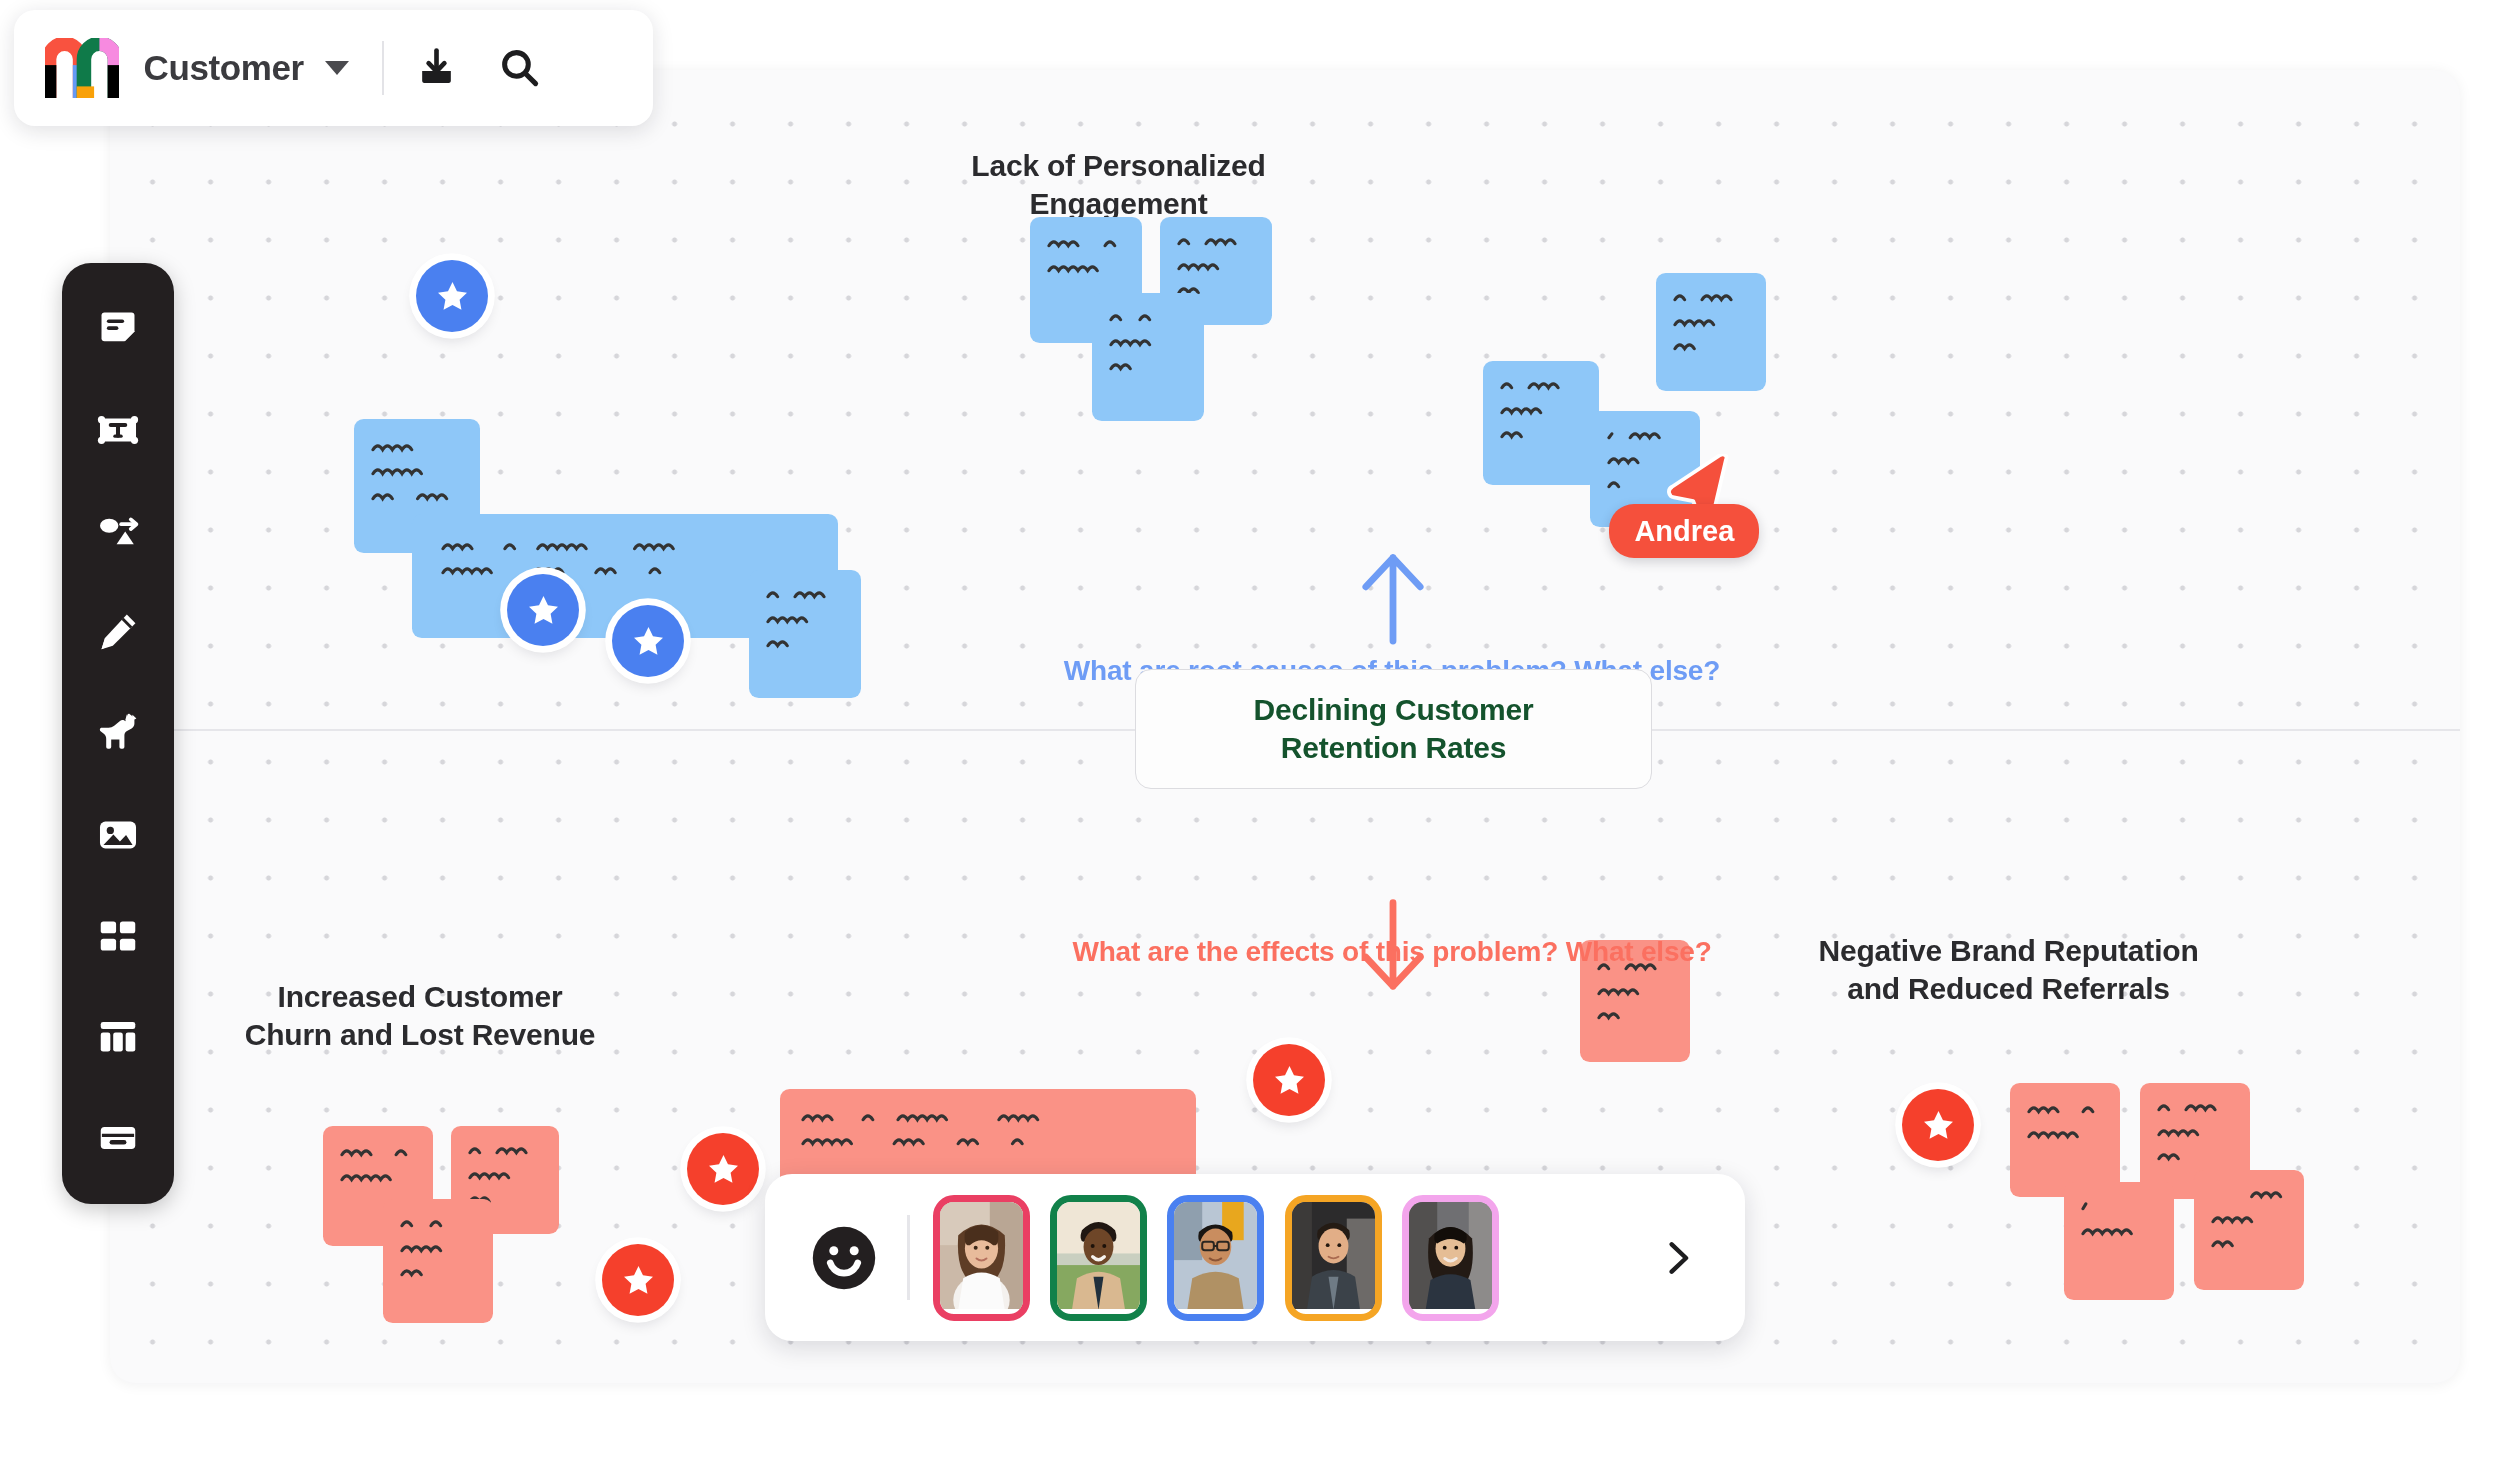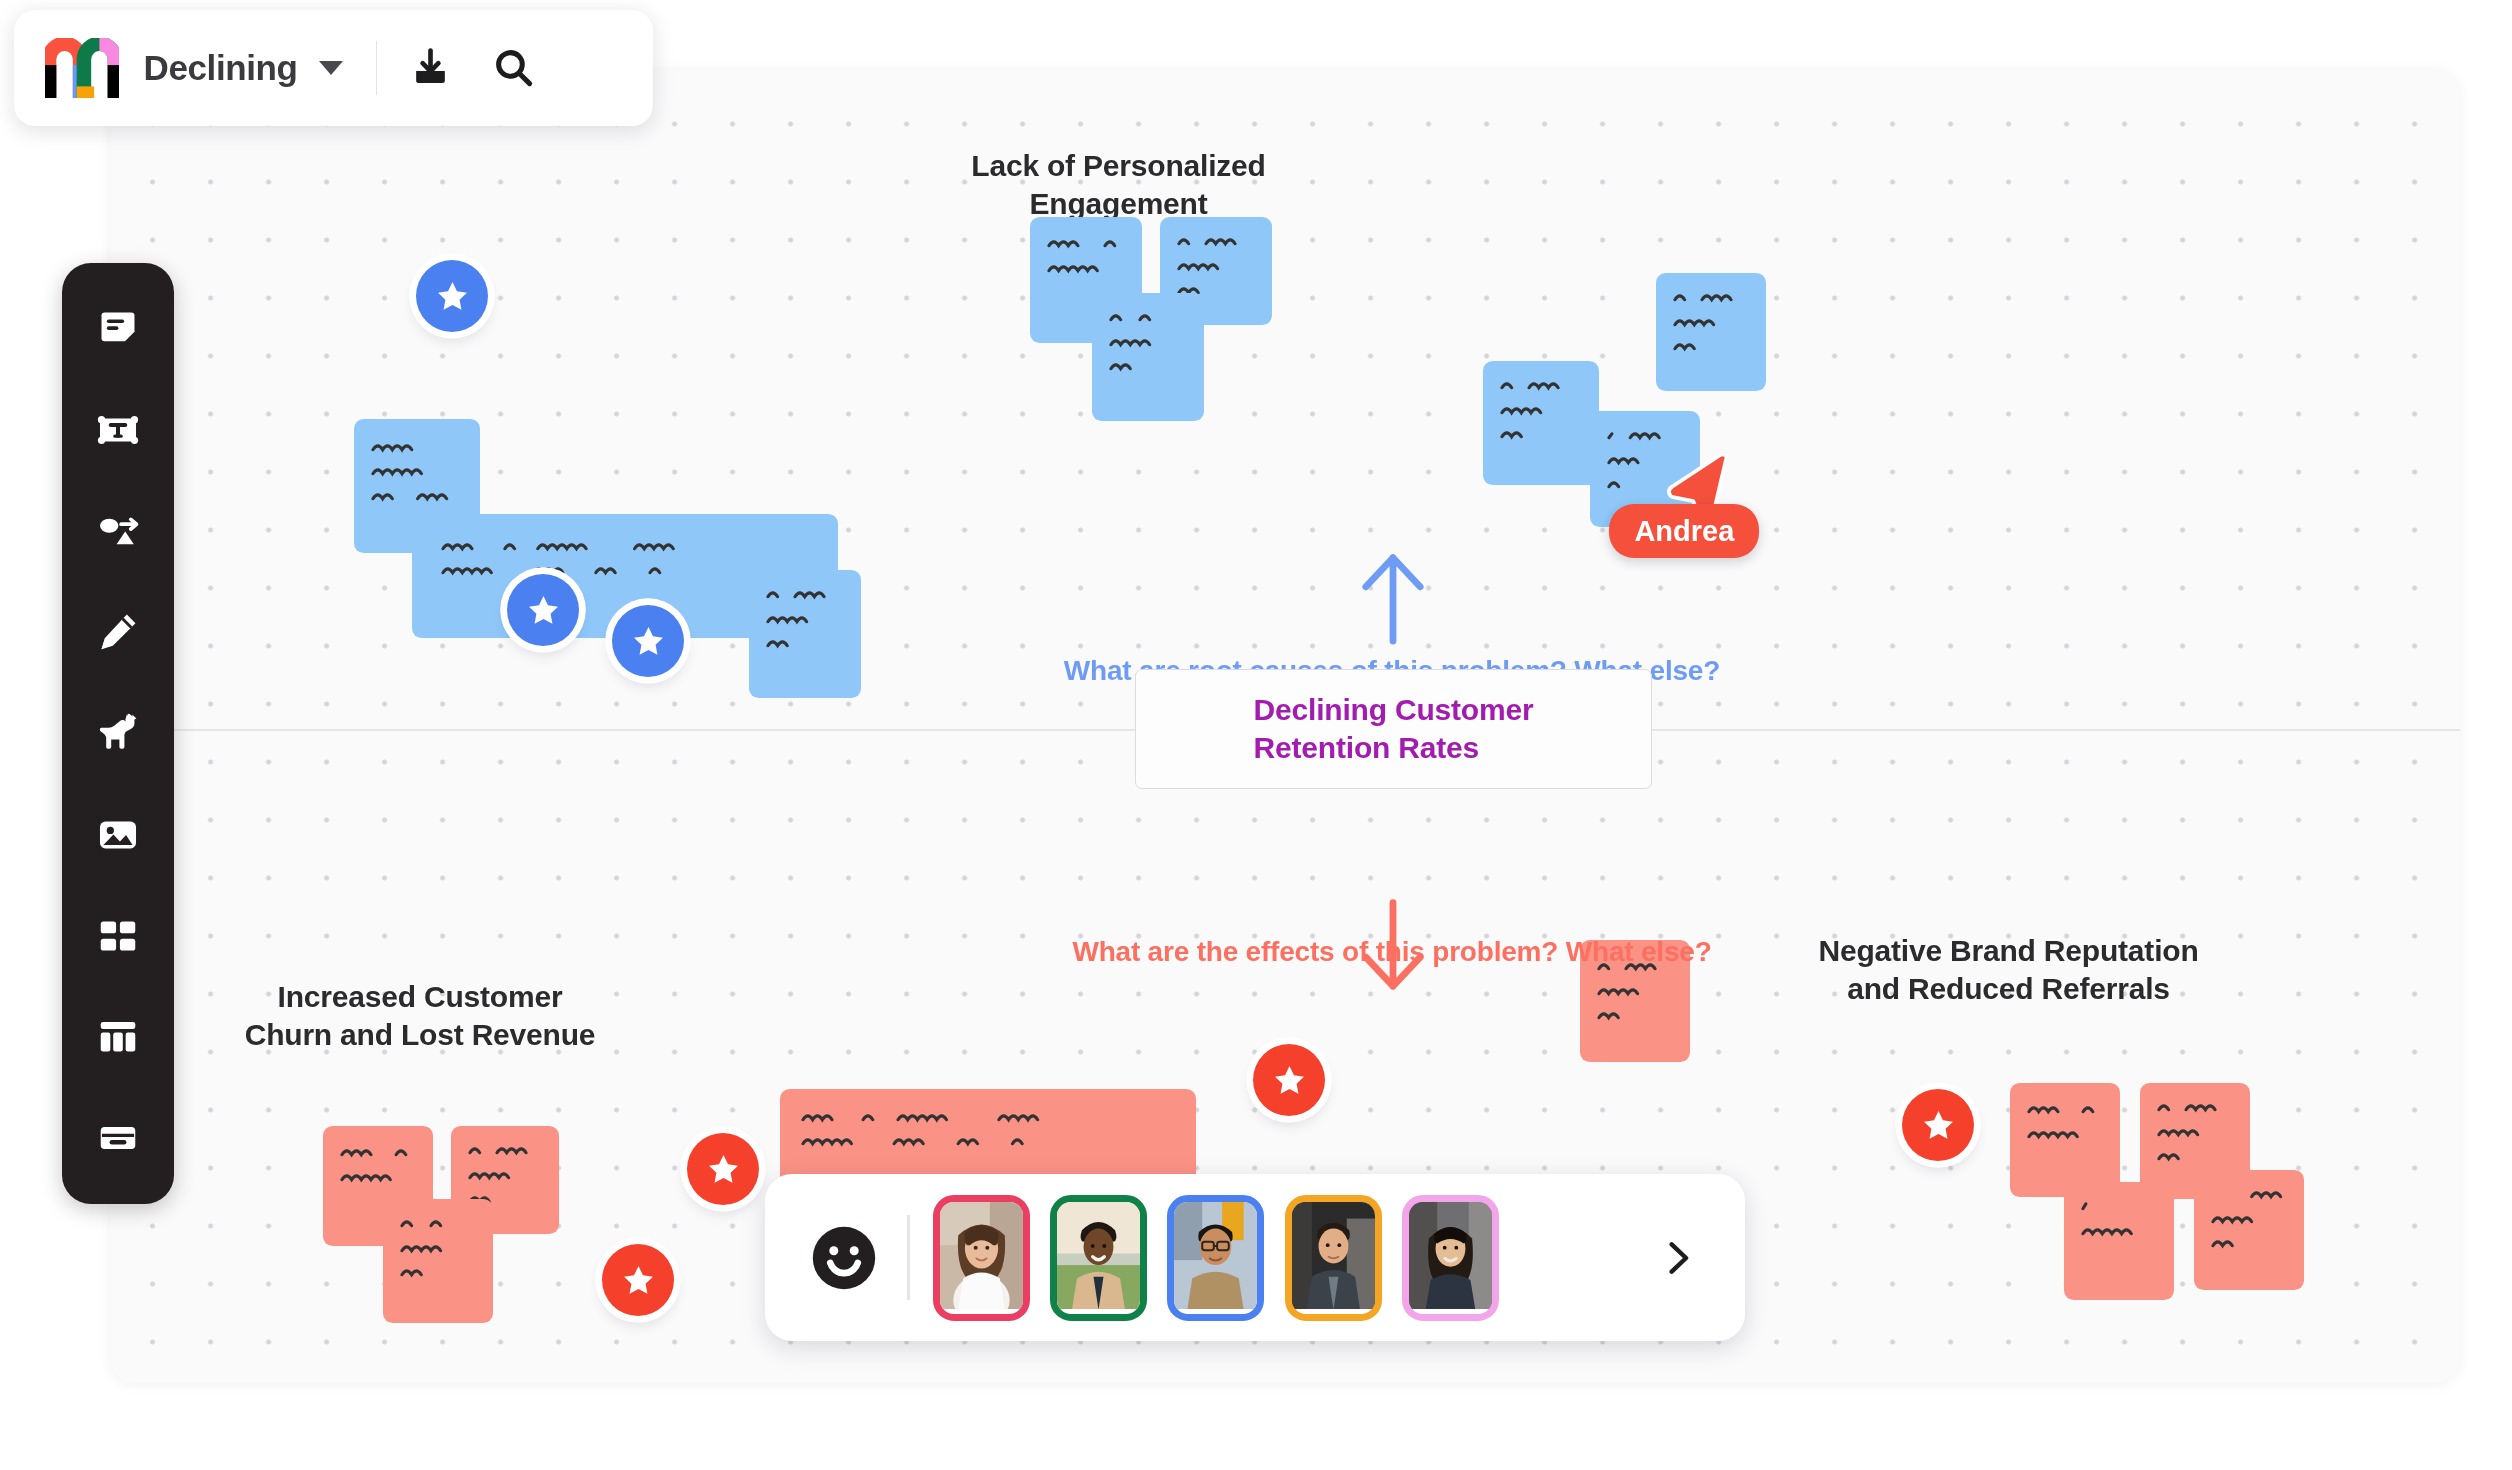--- a/index.html
+++ b/index.html
@@ -95,23 +95,24 @@
   }
   .star-badge.blue { background: #4a80f0; }
   .star-badge.red  { background: #f5402c; }
 
   
   .center-card {
     position: absolute; left: 1025px; top: 659px;
     transform: translateY(-50%);
     width: 515px; height: 118px;
     background: #fdfdfd; border: 1.9px solid #dcdce0;
-    border-radius: 7px;
+    border-radius: 16px;
     display: flex; align-items: center; justify-content: center;
-    font-size: 30px; font-weight: 700; color: #a21caf;
+    text-align: center;
+    font-size: 30px; font-weight: 700; color: #14532d;
     line-height: 1.28; white-space: pre-line; letter-spacing: -0.2px;
     z-index: 12;
   }
 
   
   .prompt {
     position: absolute; font-size: 28px; font-weight: 700;
     letter-spacing: -0.2px; white-space: nowrap; text-align: center;
   }
   .prompt.up   { color: #6e9cf5; }
@@ -477,21 +478,21 @@
         <rect x="-3.5" y="28" width="15" height="34" fill="#000"></rect>
         <rect x="28.5" y="28" width="15" height="34" fill="#6699f5"></rect>
 
         <path d="M40 62 L40 22 A16 16 0 0 1 72 22 L72 62" fill="none" stroke="#0f7a49" stroke-width="15"></path>
         <path d="M56 6 A16 16 0 0 1 72 22 L72 30" fill="none" stroke="#f78ae0" stroke-width="15"></path>
         <rect x="64.5" y="28" width="15" height="34" fill="#000"></rect>
         <rect x="32.5" y="50" width="18" height="12" fill="#f9a109"></rect>
       </svg>
     </div>
 
-    <div class="board-title">Declining</div>
+    <div class="board-title">Customer</div>
 
     <div class="caret"></div>
 
     <div class="hdr-sep"></div>
 
     <div class="hdr-icon">
       <svg width="43" height="43" viewBox="0 0 24 24">
         <path d="M12 2.5 L12 13" stroke="#1d1d1f" stroke-width="2.6" stroke-linecap="round"></path>
         <path d="M7.6 9.6 L12 14.2 L16.4 9.6" stroke="#1d1d1f" stroke-width="2.6" fill="none" stroke-linecap="round" stroke-linejoin="round"></path>
         <path d="M4 14 L4 19.6 A1 1 0 0 0 5 20.6 L19 20.6 A1 1 0 0 0 20 19.6 L20 14 Z" fill="#1d1d1f"></path>

